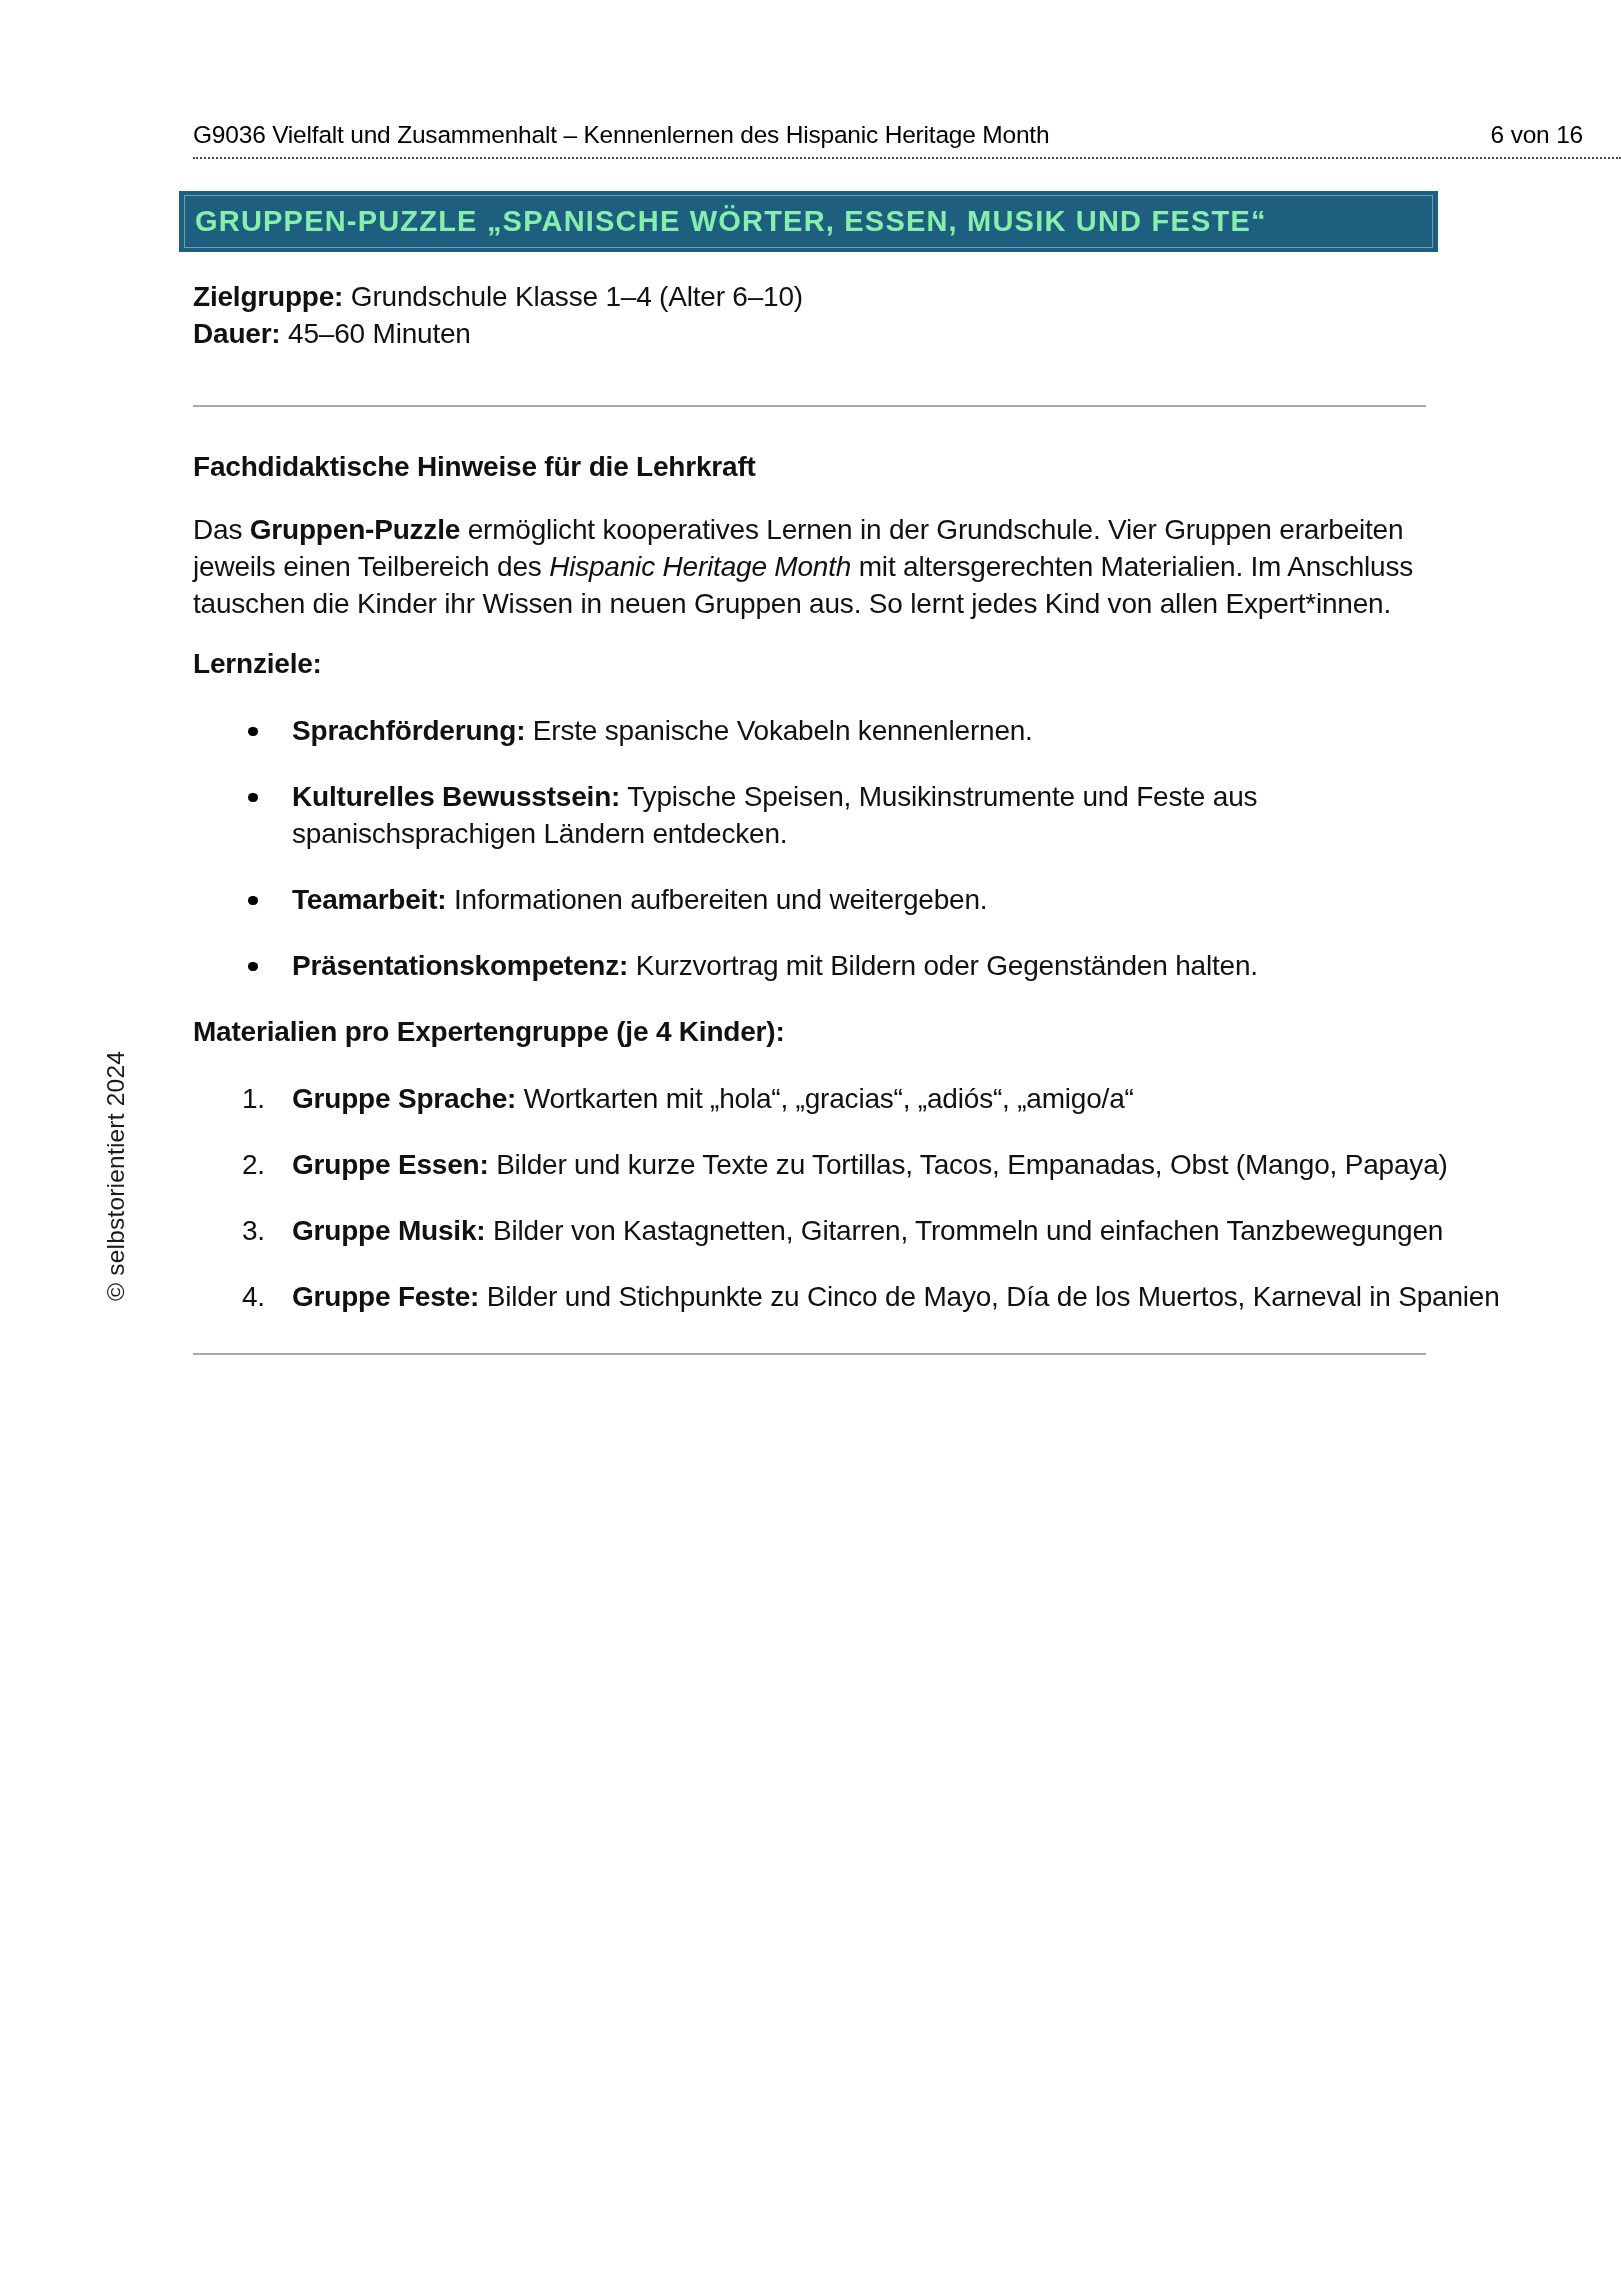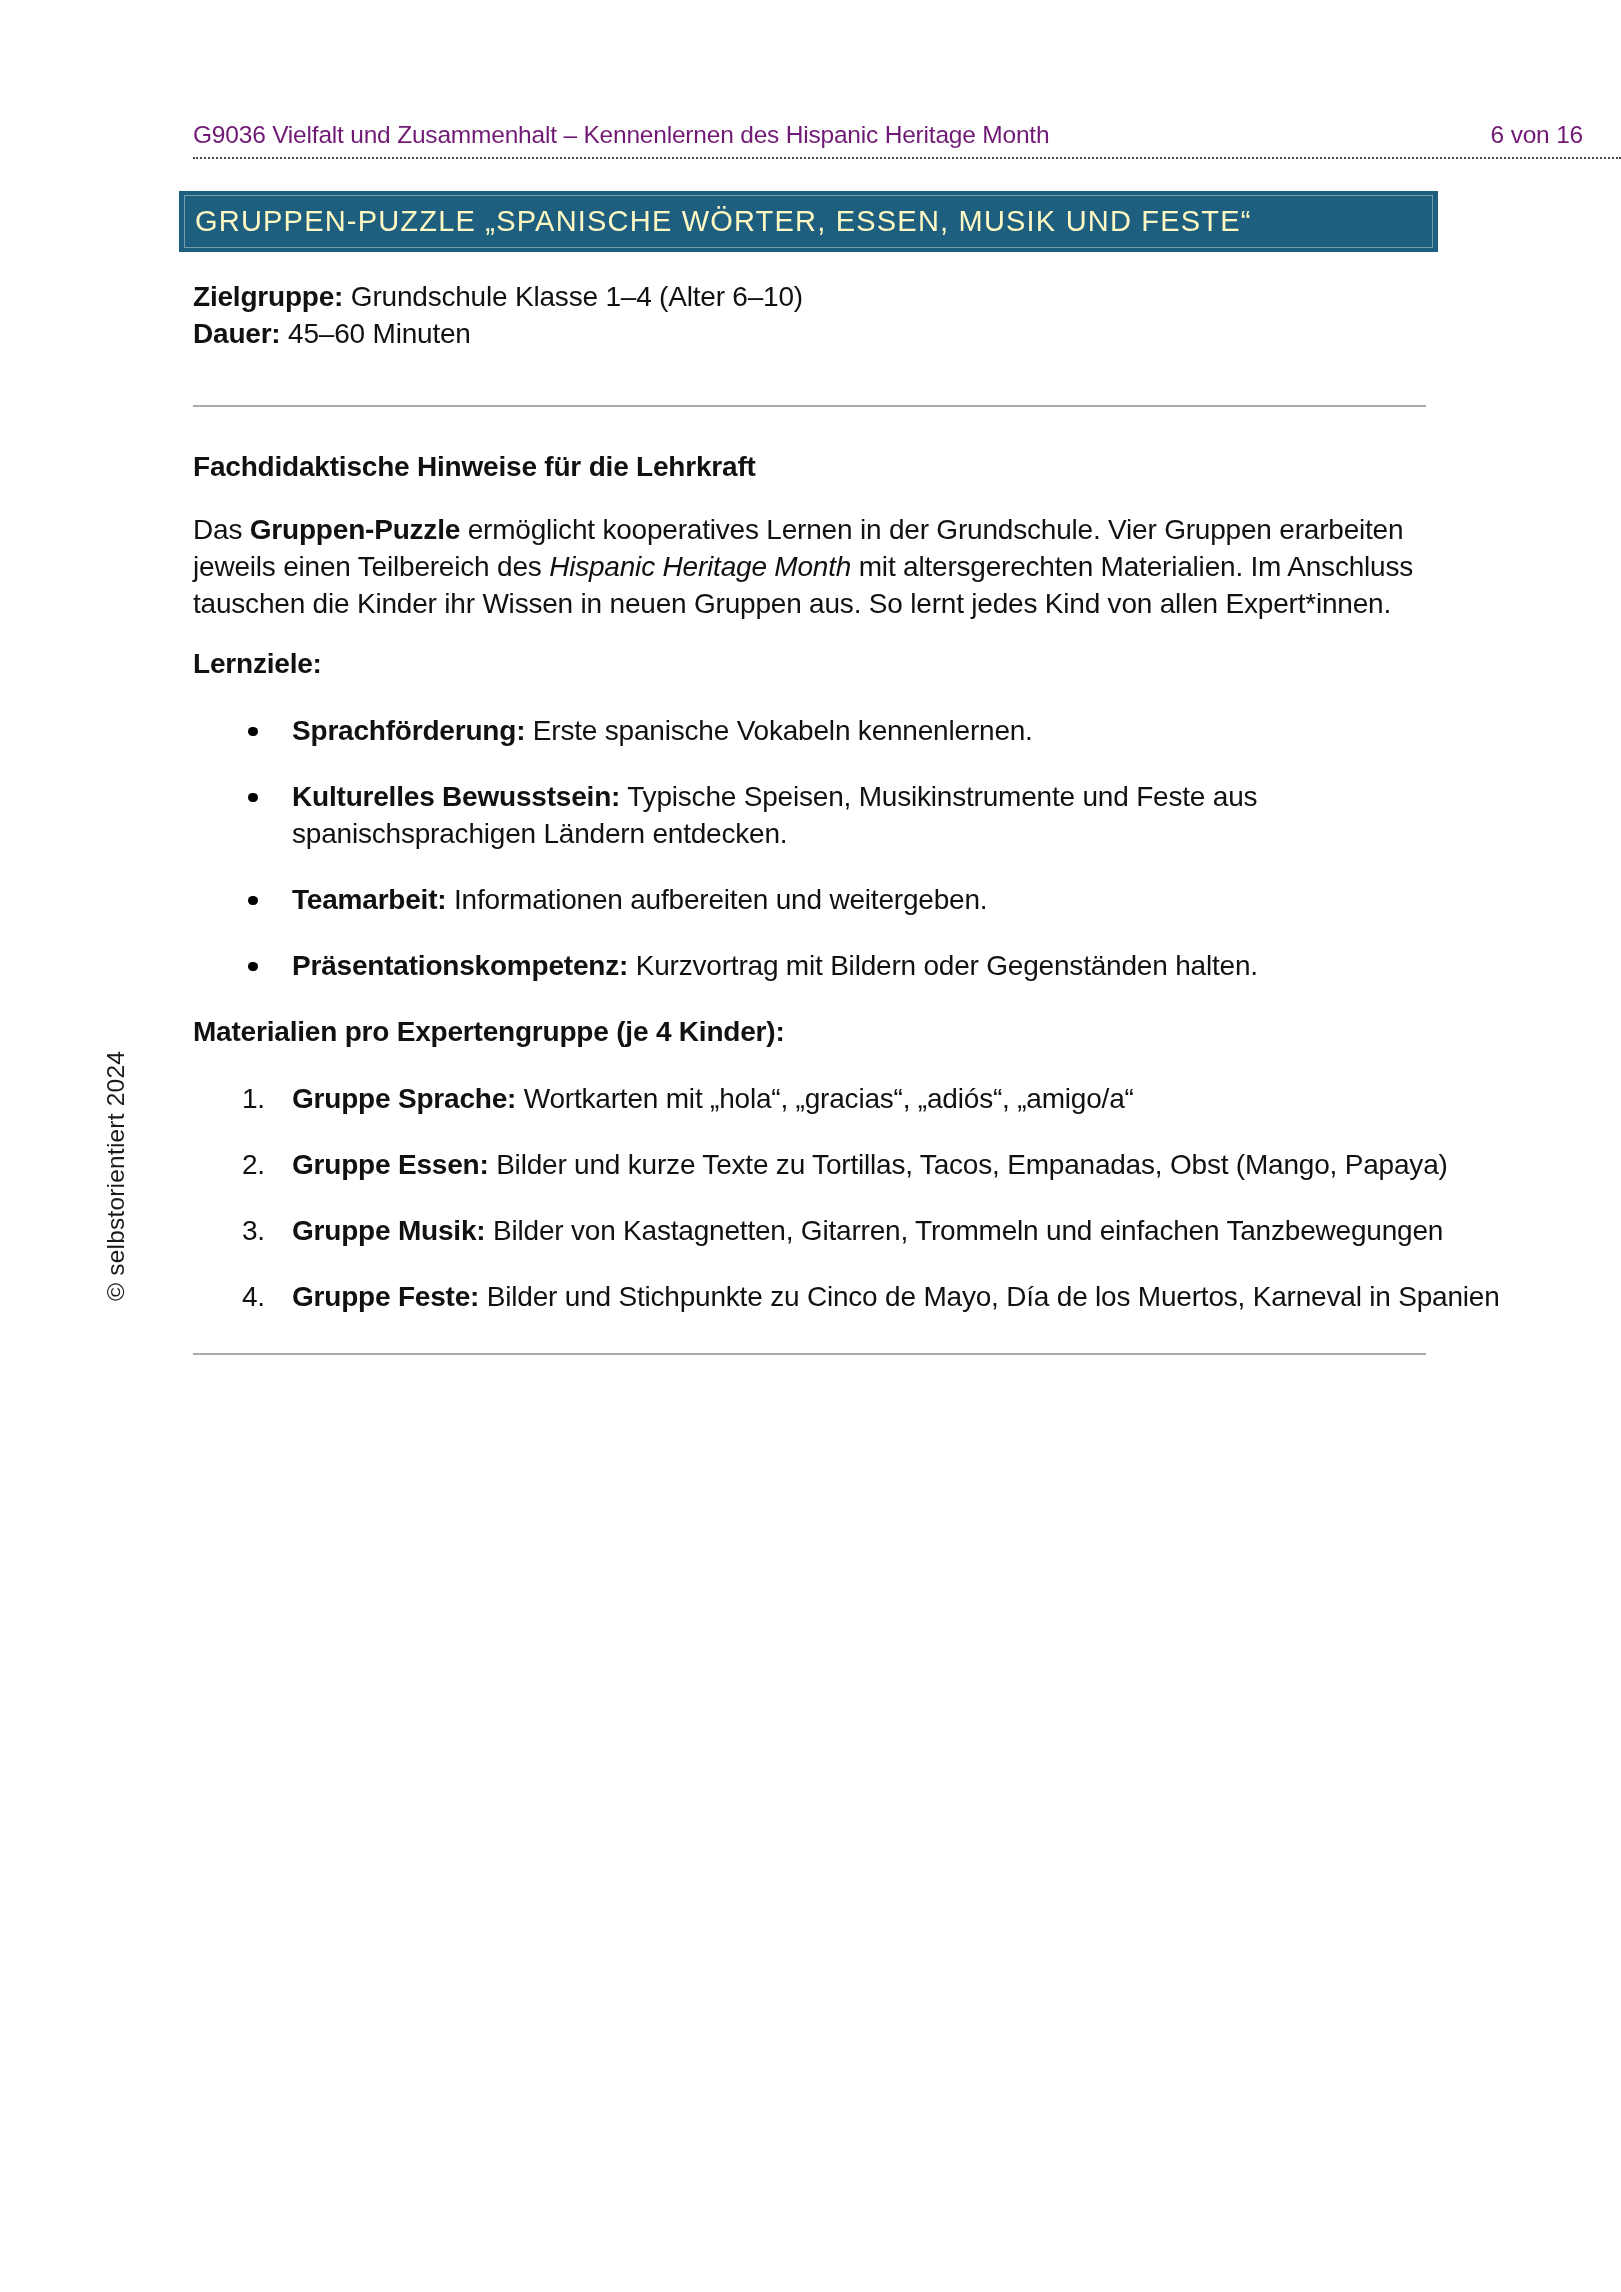--- a/index.html
+++ b/index.html
@@ -13,21 +13,21 @@
     color: #111111;
     overflow: hidden;
   }
   
   .doc-header {
     position: absolute;
     top: 120px; left: 193px; right: 0;
     display: flex; justify-content: space-between; align-items: flex-end;
     padding-bottom: 7.8px;
     border-bottom: 2px dotted #4a4a4a;
-    font-size: 24.5px; line-height: 29px; color: #701a75;
+    font-size: 24.5px; line-height: 29px; color: #000000;
     letter-spacing: -0.2px;
   }
   .doc-header .page-number { padding-right: 38px; }
   
   .content {
     position: absolute;
     top: 0; left: 193px;
     width: 1245px;
     font-size: 28px; line-height: 37px; letter-spacing: -0.2px;
   }
@@ -41,21 +41,21 @@
     background: #1e5f7f;
     display: flex; align-items: center;
     padding-left: 15.7px;
   }
   .title-bar-inner {
     position: absolute; inset: 3.9px 4.9px;
     border: 1px solid rgba(255,255,255,0.38);
     pointer-events: none;
   }
   .title-bar .title-text {
-    color: #fef9c3; font-weight: normal;
+    color: #86efac; font-weight: bold;
     font-size: 29px; letter-spacing: 1.2px;
     white-space: nowrap;
   }
   
   .meta { margin-top: 25.5px; }
   .meta .meta-row { line-height: 37px; }
   
   .rule {
     border: 0; height: 2px; background: #a9a9a9;
     width: 1233px; margin-top: 53px;

